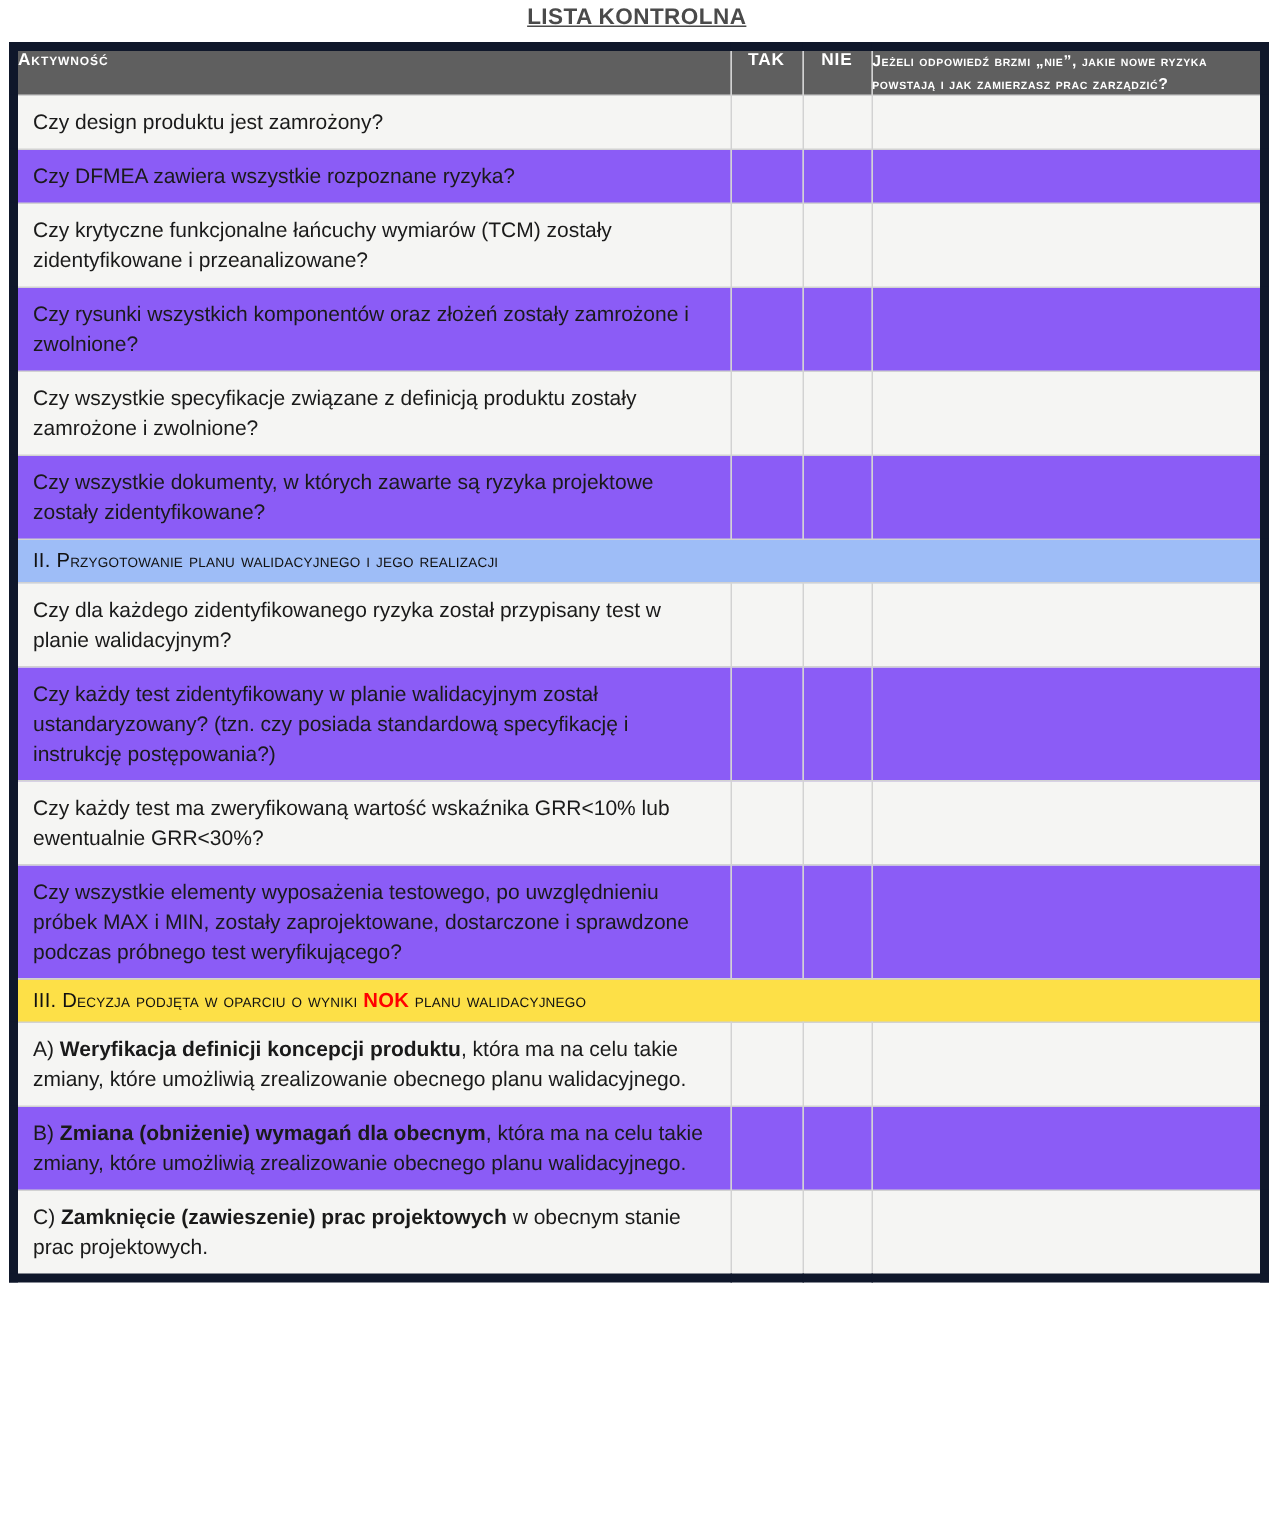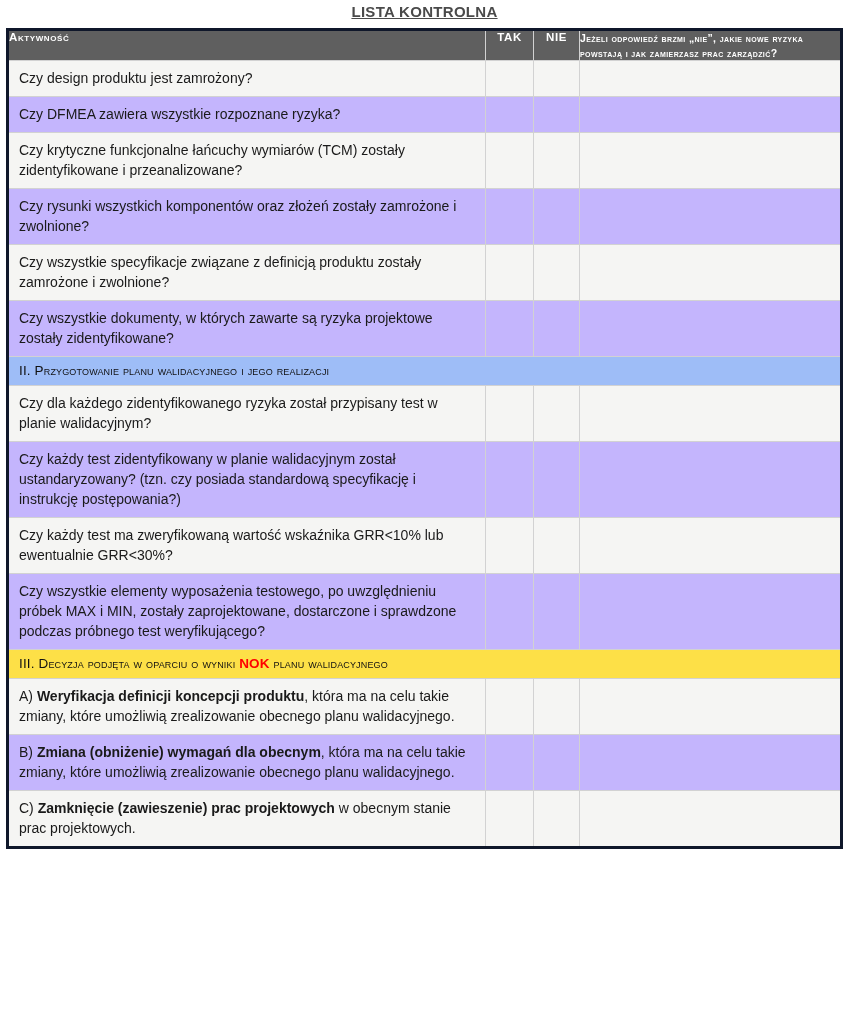--- a/index.html
+++ b/index.html
@@ -28,21 +28,21 @@
     color: #4a4a4a;
     letter-spacing: 0.3px;
     padding: 3px 0 7px 0;
     line-height: 18px;
     text-decoration: underline;
   }
   table.checklist {
     width: 836px;
     border-collapse: collapse;
     table-layout: fixed;
-    border: 3px solid #0f172a;
+    border: 6px solid #0f172a;
     padding-left: 40px;
   }
   table.checklist td, table.checklist th {
     border: 1px solid #d2d2d2;
     vertical-align: top;
     padding: 0;
   }
   
   thead th {
     background: #5f5f5f;
@@ -99,21 +99,21 @@
   tr.item td.activity {
     padding: 7px 10px 8px 10px;
     font-size: 14px;
     line-height: 20px;
     color: #1a1a1a;
   }
   tr.item td.yes, tr.item td.no, tr.item td.risk {
     padding: 0;
   }
   tr.shade td { background: #f5f5f3; }
-  tr.plain td { background: #c4b5fd; }
+  tr.plain td { background: #8b5cf6; }
   b { font-weight: bold; }
 </style>
 </head>
 <body>
 
 <div class="page">
 
   <div class="doc-title">LISTA KONTROLNA</div>
 
   <table class="checklist">

